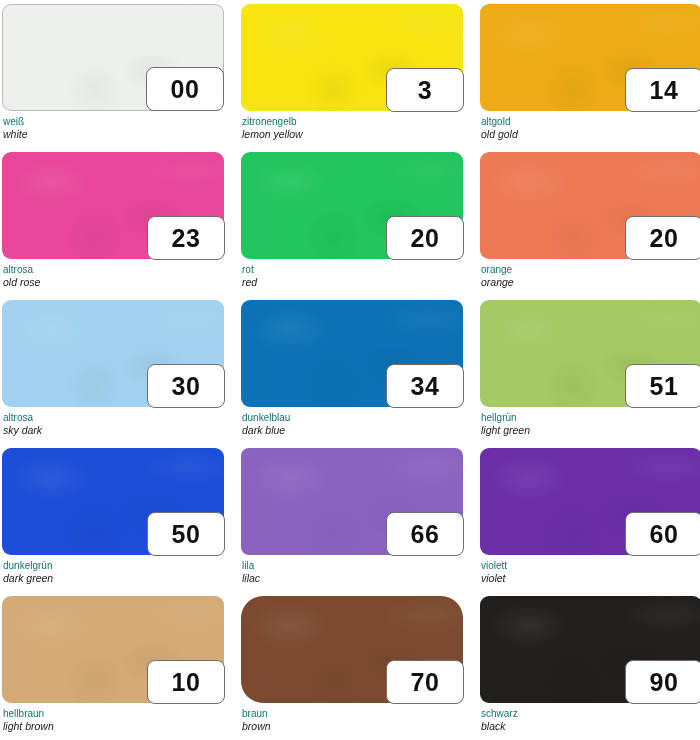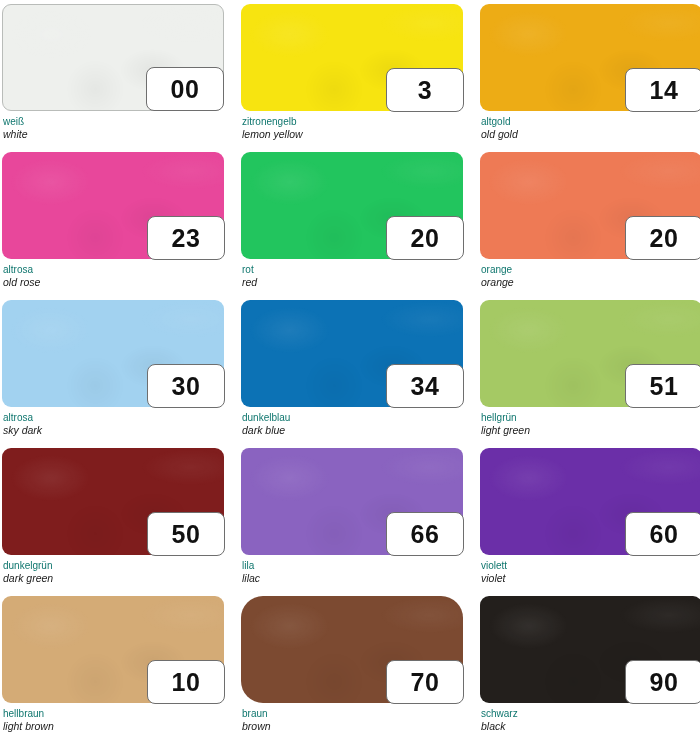--- a/index.html
+++ b/index.html
@@ -200,21 +200,21 @@
         <div class="badge">
           <span class="badge-num">51</span>
         </div>
       </div>
       <div class="labels">
         <div class="name-de">hellgrün</div>
         <div class="name-en">light green</div>
       </div>
     </div>
     <div class="swatch-cell">
-      <div class="chip" style="background: #7f1d1d; text-decoration: underline;">
+      <div class="chip" style="background: #1d4ed8; text-decoration: underline;">
         <div class="badge">
           <span class="badge-num">50</span>
         </div>
       </div>
       <div class="labels">
         <div class="name-de">dunkelgrün</div>
         <div class="name-en">dark green</div>
       </div>
     </div>
     <div class="swatch-cell">

